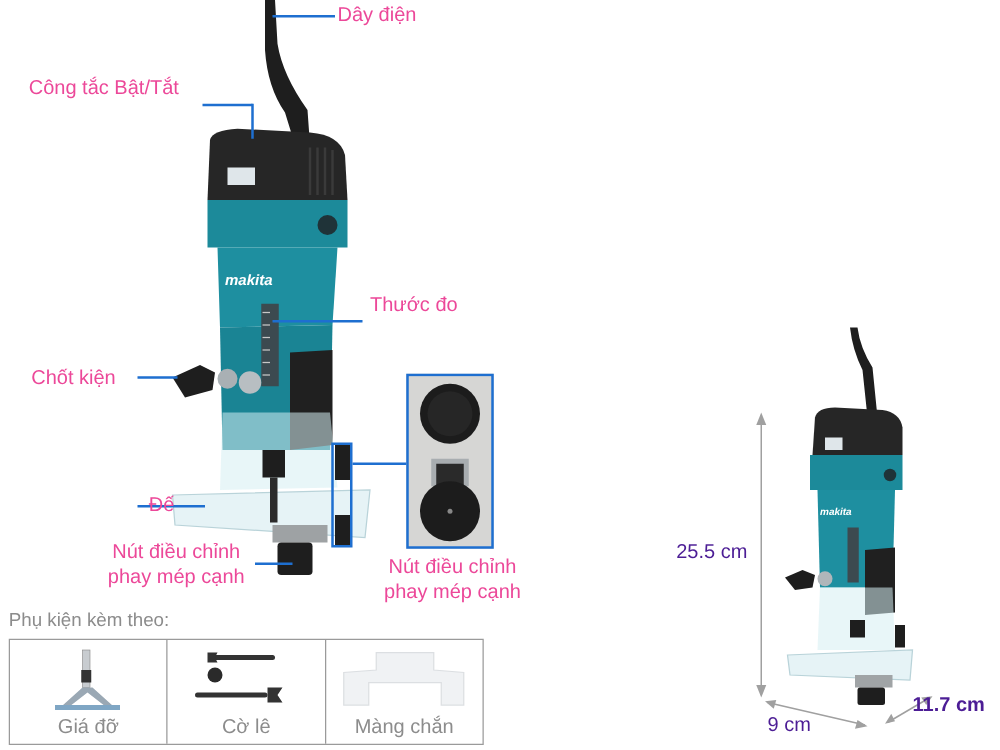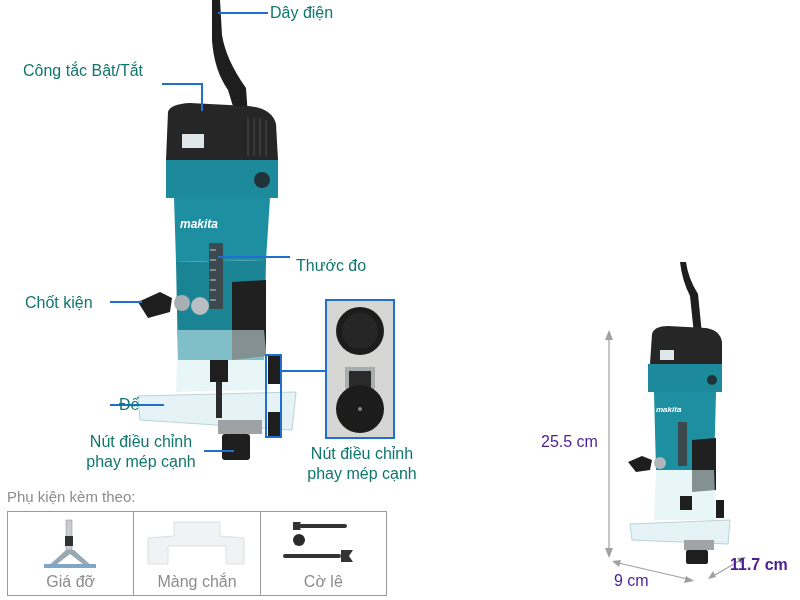--- a/index.html
+++ b/index.html
@@ -1,18 +1,18 @@
 <!DOCTYPE html>
 <html><head>
   <meta charset="utf-8">
   <style>
     * { box-sizing: border-box; margin: 0; padding: 0; }
     html, body { width: 800px; height: 600px; background: #ffffff; overflow: hidden; }
     body { position: relative; font-family: "Liberation Sans", sans-serif; color: #8a8a8a; }
-    .label { position: absolute; font-size: 16px; color: #0f766e; white-space: nowrap; line-height: 20px; }
+    .label { position: absolute; font-size: 16px; color: #ec4899; white-space: nowrap; line-height: 20px; }
     .label.center { text-align: center; }
     .line { position: absolute; background: #1e6fd0; }
     .pic { position: absolute; }
     .dim-text { position: absolute; font-size: 16px; color: #4c1d95; white-space: nowrap; }
     .acc-table { position: absolute; left: 7px; top: 511px; width: 380px; height: 85px; border: 1px solid #9a9a9a; display: flex; }
     .acc-cell { flex: 1; border-right: 1px solid #9a9a9a; position: relative; }
     .acc-cell:last-child { border-right: none; }
     .acc-label { position: absolute; left: 0; right: 0; bottom: 4px; text-align: center; font-size: 16px; color: #8c8c8c; }
     .acc-img { position: absolute; left: 0; right: 0; top: 4px; height: 54px; }
     .acc-title { position: absolute; left: 7px; top: 488px; font-size: 15px; color: #8c8c8c; }
@@ -74,21 +74,21 @@
 <div class="line" style="left:218px;top:256px;width:72px;height:2px;"></div>
 <div class="line" style="left:110px;top:301px;width:32px;height:2px;"></div>
 <div class="line" style="left:110px;top:404px;width:54px;height:2px;"></div>
 <div class="line" style="left:204px;top:450px;width:30px;height:2px;"></div>
 <div class="line" style="left:282px;top:370px;width:44px;height:2px;"></div>
 
 <div style="position:absolute;left:265px;top:354px;width:17px;height:84px;border:2px solid #1e6fd0;"></div>
 
 <div class="label" style="left:270px;top:3px;">Dây điện</div>
 <div class="label" style="left:23px;top:61px;">Công tắc Bật/Tắt</div>
-<div class="label" style="left:296px;top:256px;">Thước đo</div>
+<div class="label" style="left:296px;top:235px;">Thước đo</div>
 <div class="label" style="left:25px;top:293px;">Chốt kiện</div>
 <div class="label" style="left:83px;top:395px;margin-left:36px;">Đế</div>
 <div class="label center" style="left:80px;top:432px;width:122px;">
   <div>Nút điều chỉnh</div>
   <div>phay mép cạnh</div>
 </div>
 
 <div style="position:absolute;left:325px;top:299px;width:70px;height:140px;border:2px solid #1e6fd0;background:#d8d8d6;overflow:hidden;">
   <svg width="66" height="136" viewBox="0 0 66 136">
     <rect x="0" y="0" width="66" height="136" fill="#d6d6d4"></rect>
@@ -111,33 +111,33 @@
     <svg class="acc-img" width="124" height="54" viewBox="0 0 124 54">
       <rect x="58" y="4" width="6" height="30" fill="#c8ccd0" stroke="#888" stroke-width="0.5"></rect>
       <rect x="57" y="20" width="8" height="10" fill="#333"></rect>
       <path d="M38 52 L58 34 L66 34 L86 52 L80 52 L62 38 L44 52 Z" fill="#9aa8b4"></path>
       <rect x="36" y="48" width="52" height="4" fill="#7fa6c4"></rect>
     </svg>
     <div class="acc-label">Giá đỡ</div>
   </div>
   <div class="acc-cell">
     <svg class="acc-img" width="124" height="54" viewBox="0 0 124 54">
-      <path d="M40 6 L86 6 L86 20 L110 22 L110 48 L92 48 L92 30 L34 30 L34 48 L14 48 L14 22 L40 20 Z" fill="#f0f2f4" stroke="#dcdfe2" stroke-width="1"></path>
-    </svg>
-    <div class="acc-label">Màng chắn</div>
-  </div>
-  <div class="acc-cell">
-    <svg class="acc-img" width="124" height="54" viewBox="0 0 124 54">
       <rect x="36" y="8" width="50" height="4" rx="2" fill="#333"></rect>
       <path d="M32 6 L40 6 L38 10 L40 14 L32 14 Z" fill="#333"></path>
       <circle cx="38" cy="24" r="6" fill="#2a2a2a"></circle>
       <rect x="22" y="38" width="58" height="4" rx="2" fill="#333"></rect>
       <path d="M80 34 L92 34 L88 40 L92 46 L80 46 Z" fill="#333"></path>
     </svg>
     <div class="acc-label">Cờ lê</div>
+  </div>
+  <div class="acc-cell">
+    <svg class="acc-img" width="124" height="54" viewBox="0 0 124 54">
+      <path d="M40 6 L86 6 L86 20 L110 22 L110 48 L92 48 L92 30 L34 30 L34 48 L14 48 L14 22 L40 20 Z" fill="#f0f2f4" stroke="#dcdfe2" stroke-width="1"></path>
+    </svg>
+    <div class="acc-label">Màng chắn</div>
   </div>
 </div>
 
 <svg class="pic" style="left:600px;top:255px;" width="200" height="345" viewBox="600 255 200 345">
 
   <path d="M680 262 Q682 280 690 296 L694 334 L702 334 L698 294 Q688 278 686 262 Z" fill="#1e1e1e"></path>
 
   <path d="M652 334 Q654 326 668 326 L706 328 Q720 330 722 342 L722 364 L650 364 Z" fill="#262626"></path>
   <rect x="660" y="350" width="14" height="10" fill="#dfe6ea"></rect>
 

